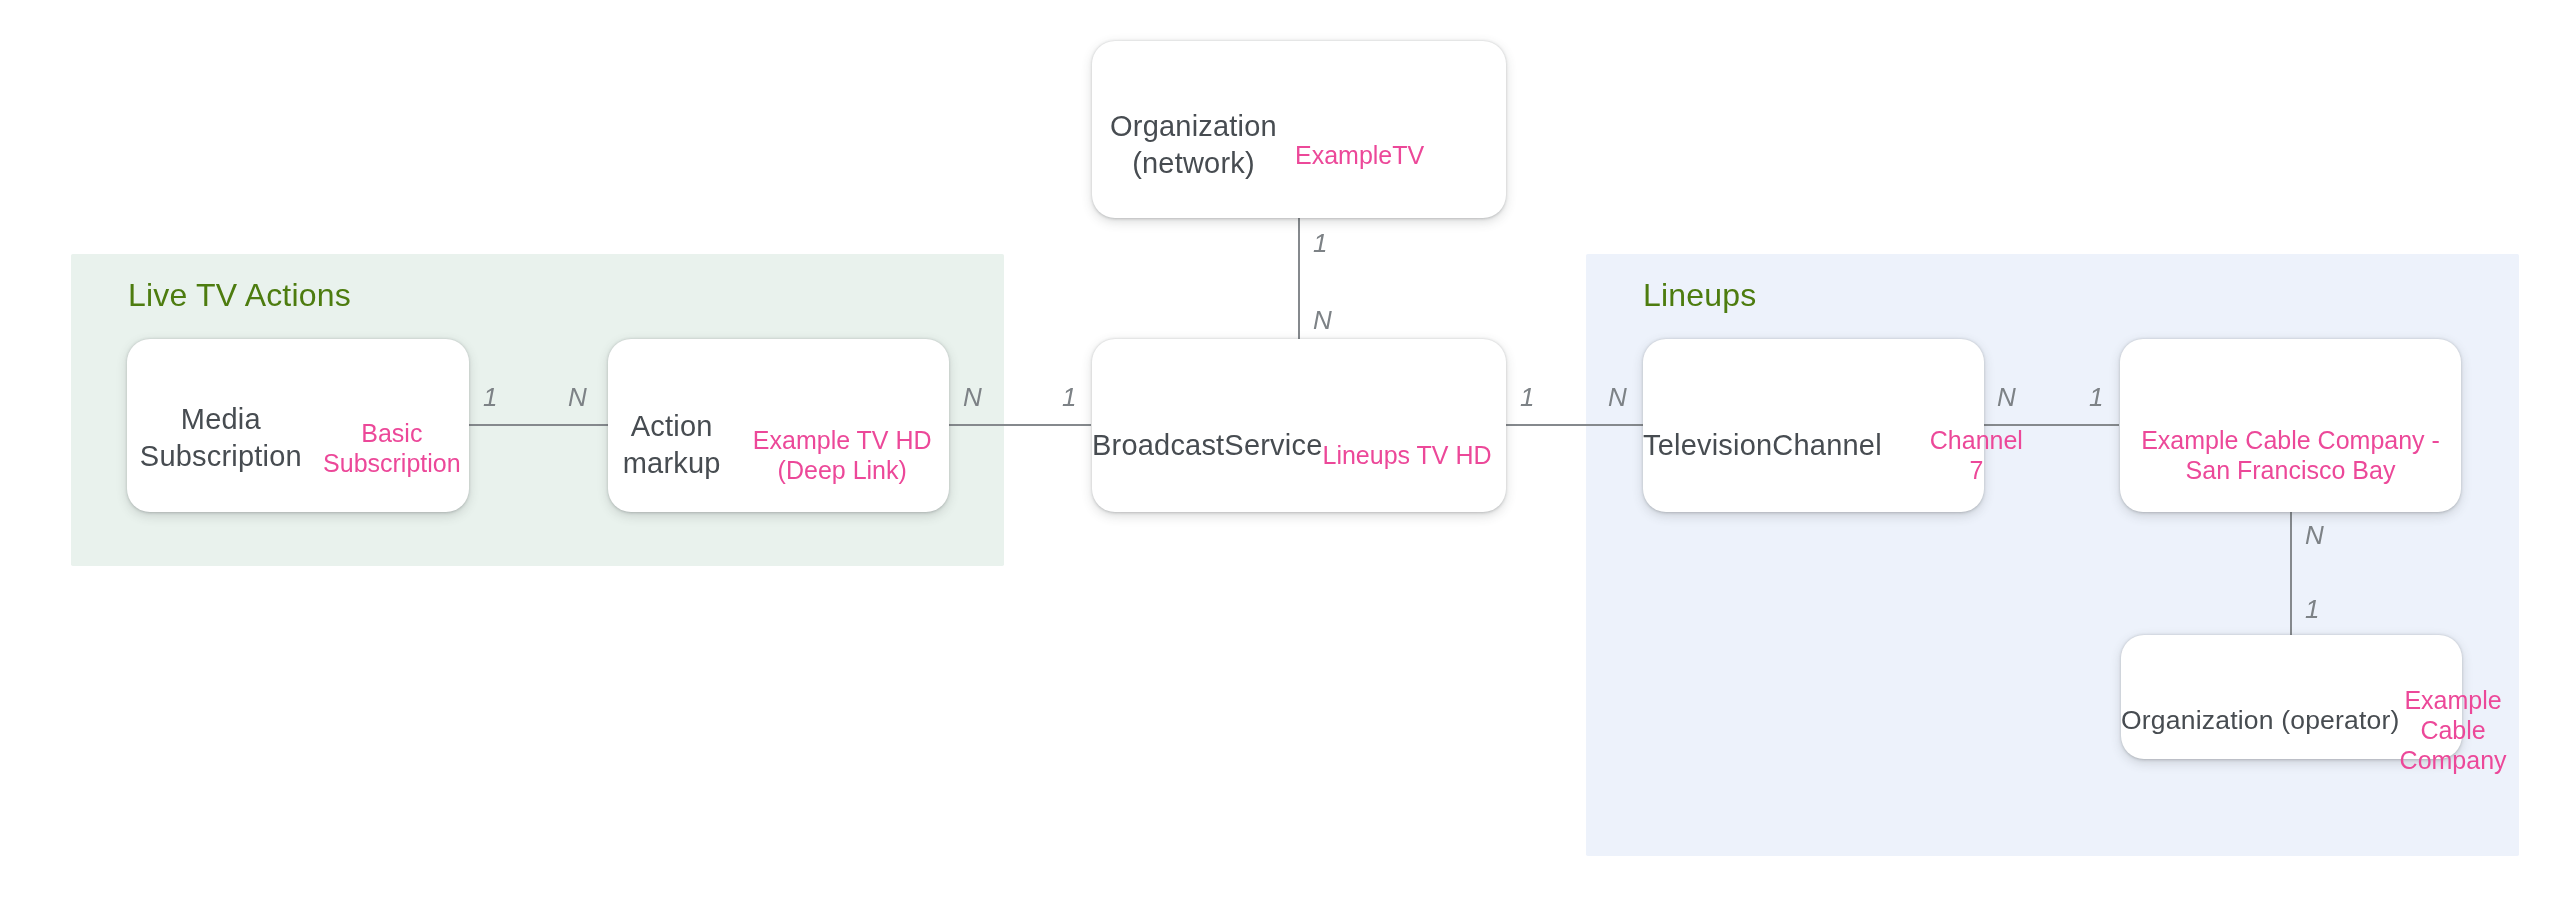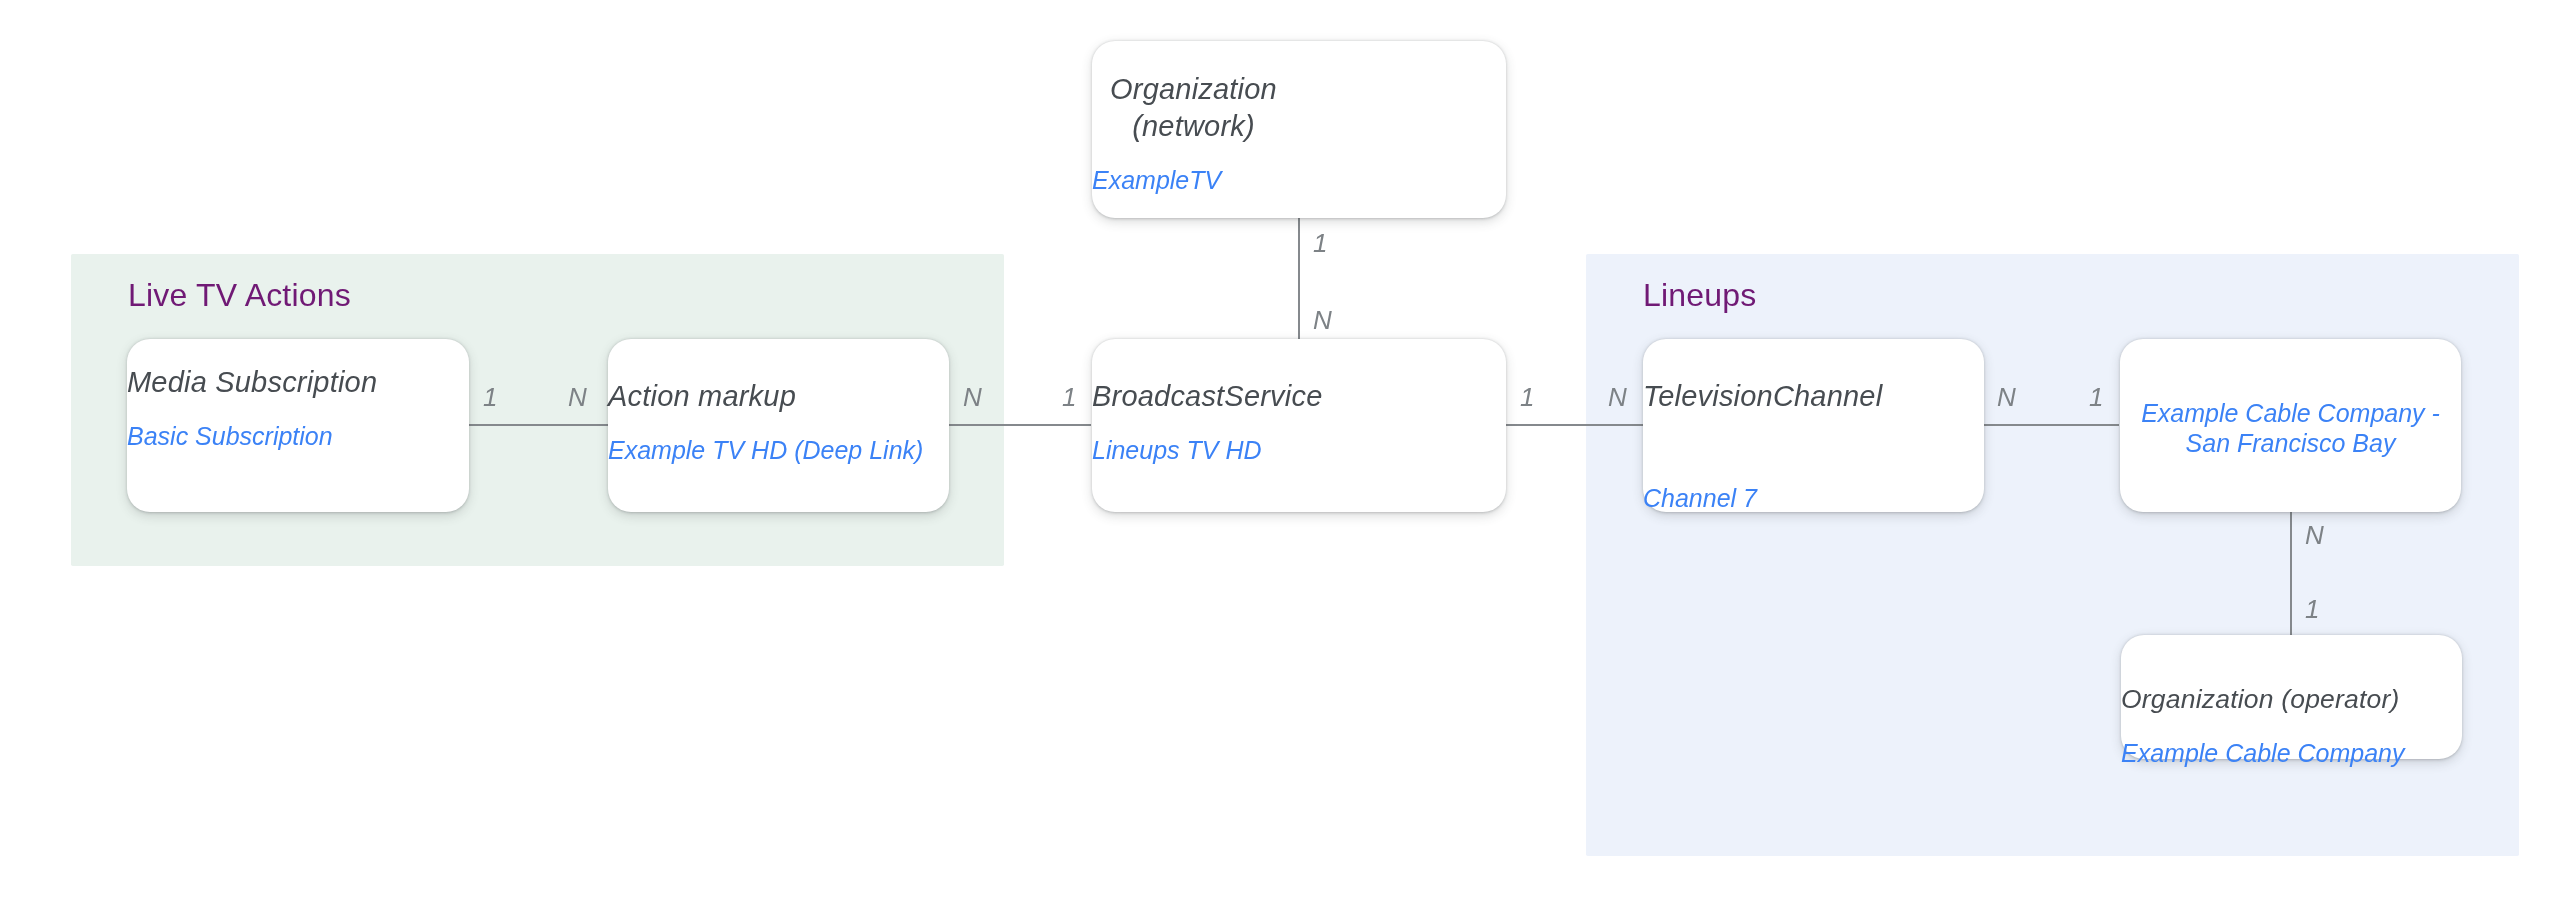--- a/index.html
+++ b/index.html
@@ -1,27 +1,27 @@
 <!DOCTYPE html>
 <html style="font-size:14px"><head>
 <meta charset="utf-8">
 <style>
   html,body{margin:0;padding:0;background:#ffffff;}
   body{font-family:"Liberation Sans","DejaVu Sans",sans-serif;}
   .canvas{position:relative;width:2576px;height:906px;background:#ffffff;overflow:hidden;}
 
   .panel{position:absolute;border-radius:1.8px;}
-  .panel-heading{position:absolute;left:57px;top:23px;font-size:32px;line-height:37px;color:#701a75;letter-spacing:0.2px;}
+  .panel-heading{position:absolute;left:57px;top:23px;font-size:32px;line-height:37px;color:#4d7c0f;letter-spacing:0.2px;}
 
   .node{position:absolute;background:#ffffff;border-radius:23px;
         box-shadow:0 0.9px 2.7px rgba(60,64,67,.25),0 3.5px 10.6px rgba(60,64,67,.18);
-        display:flex;flex-direction:column;align-items:flex-start;box-sizing:border-box;
-        text-align:center;font-style:italic;}
+        display:flex;flex-direction:row;align-items:center;box-sizing:border-box;
+        text-align:center;}
   .node-title{font-size:29px;line-height:37px;color:#474c51;letter-spacing:0.2px;}
-  .node-subtitle{font-size:25px;line-height:30px;color:#3b82f6;margin-top:20px;}
+  .node-subtitle{font-size:25px;line-height:30px;color:#ec4899;margin-top:20px;}
   .narrow-title{max-width:203px;}
   .title-sm{font-size:26.5px;white-space:nowrap;}
   .sub-pad{padding:0 16px;}
 
   .hline,.vline{position:absolute;background:#85898d;}
   .card-label{position:absolute;font-size:26px;line-height:30px;font-style:italic;color:#7d8286;}
 </style>
 </head>
 <body>
 

